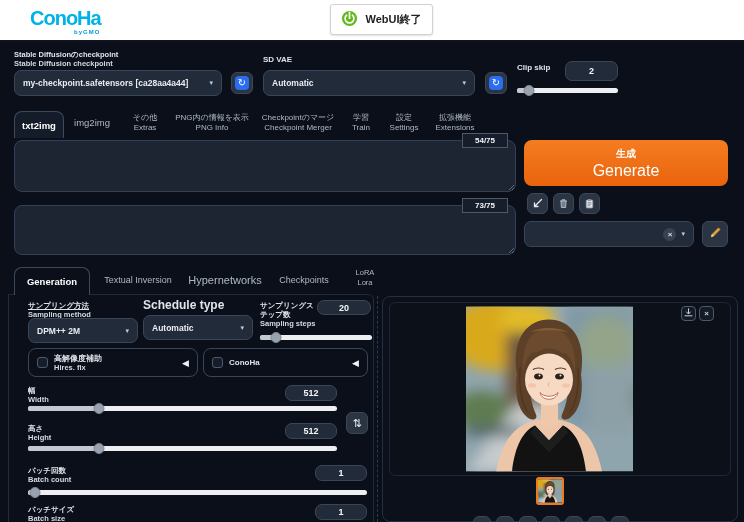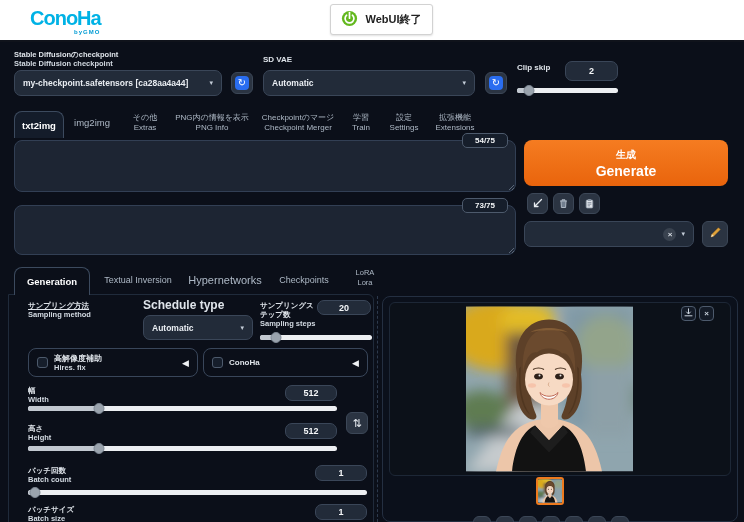--- a/index.html
+++ b/index.html
@@ -17,41 +17,41 @@
   .logo-sub { position:absolute; left:74px; top:29px; font-size:6px; font-weight:700; color:#009cd4; letter-spacing:1px; }
   .exit-btn { position:absolute; left:330px; top:4px; width:103px; height:31px; background:#fff; border:1px solid #d2d2d2; border-radius:3px; box-shadow:0 1px 2px rgba(0,0,0,.12); display:flex; align-items:center; justify-content:center; gap:7px; cursor:pointer; }
   .exit-label { font-size:11px; font-weight:700; color:#222; }
 
   
   .lbl { color:#dfe4ea; font-size:7.5px; line-height:9px; font-weight:600; }
   .lbl-en { color:#d3dae2; }
   .dd { background:#222b39; border:1px solid #3a4658; border-radius:7px; display:flex; align-items:center; padding:0 8px; color:#e9edf2; font-size:8.5px; font-weight:700; cursor:pointer; }
   .dd .caret { margin-left:auto; color:#c4cdd8; font-size:7px; }
   .numbox { background:#222b39; border:1px solid #3a4658; border-radius:7px; color:#f4f6f8; font-size:9px; font-weight:700; display:flex; align-items:center; justify-content:center; cursor:text; }
-  .badge { background:#161e2b; border:1px solid #4d5a6c; border-radius:5px; color:#f3f5f7; font-size:8px; font-weight:700; display:flex; align-items:center; justify-content:center; z-index:4; }
+  .badge { background:#161e2b; border:1px solid #4d5a6c; border-radius:0; color:#f3f5f7; font-size:8px; font-weight:700; display:flex; align-items:center; justify-content:center; z-index:4; }
   .smallbtn { background:#2b3442; border:1px solid #3c4757; border-radius:6px; display:flex; align-items:center; justify-content:center; cursor:pointer; }
   .slider { height:12px; cursor:pointer; }
   .slider .track { position:absolute; left:0; right:0; top:4px; height:5px; background:#edeff2; border-radius:3px; }
   .slider .fill  { position:absolute; left:0; top:4px; height:5px; background:#c2c8d0; border-radius:3px 0 0 3px; }
   .slider .knob  { position:absolute; top:1px; width:11px; height:11px; border-radius:50%; background:#9aa3ad; border:1px solid #7d8793; transform:translateX(-50%); }
   .cb { width:11px; height:11px; background:#161e2b; border:1px solid #4d5a6c; border-radius:3px; flex:none; cursor:pointer; }
   .tri { font-size:9px; color:#f0f3f6; }
   .ta { background:#1d2533; border:1px solid #323f54; border-radius:8px; resize:none; outline:none; color:#e8ecf1; font-size:9px; padding:5px 7px; font-family:"Liberation Sans","DejaVu Sans",sans-serif; }
   .rz { position:absolute; width:7px; height:7px; }
   .rz svg { display:block; }
 
   
   .tab { text-align:center; color:#aeb9c6; font-size:8px; line-height:9.5px; cursor:pointer; }
   .tab .l1 { display:block; }
   .tab-single { font-size:9.5px; line-height:11px; }
   .tab-active-box { background:#141c2a; border:1px solid #3c4a5e; border-bottom:none; border-radius:8px 8px 0 0; color:#fff; font-weight:700; display:flex; align-items:center; justify-content:center; font-size:9.5px; cursor:pointer; z-index:3; }
 
   .gen-btn { background:linear-gradient(180deg,#f57c21,#e9640c); border:none; border-radius:8px; color:#fff; text-align:center; cursor:pointer; display:flex; flex-direction:column; align-items:center; justify-content:center; gap:1px; }
   .gen-btn .j { font-size:10px; font-weight:700; }
-  .gen-btn .e { font-size:14px; font-weight:700; }
+  .gen-btn .e { font-size:16px; font-weight:400; }
 
   .panel-border { border:1px solid #202b3b; }
   .dashed-sep { border-left:1px dashed #2d3a4d; }
 
   .gallery-outer { border:1px solid #242f41; border-radius:8px; background:#0b101b; }
   .stage { background:#0c1119; border:1px solid #1d2736; border-radius:6px; }
   .thumb { border:2px solid #ee7a1e; border-radius:3px; background:#000; overflow:hidden; cursor:pointer; }
   .gfoot { background:#2b3442; border:1px solid #3c4757; border-radius:6px; cursor:pointer; }
 
   .iconbtn-sq { width:15px; height:15px; background:rgba(22,30,43,.8); border:1px solid #4d5a6c; border-radius:4px; color:#c9d2dc; display:flex; align-items:center; justify-content:center; font-size:8px; cursor:pointer; }
@@ -239,20 +239,24 @@
   <div class="abs tab" style="left:346px;top:268px;width:38px;font-size:7.5px;">
     <span class="l1">LoRA</span>
     <span class="l1">Lora</span>
   </div>
 
   <div class="abs panel-border" style="left:8px;top:294px;width:366px;height:230px;border-radius:0 6px 0 0;"></div>
   <div class="abs" style="left:15px;top:294px;width:74px;height:2px;background:#0b0f19;"></div>
 
   <div class="abs lbl" style="left:28px;top:301px;text-decoration:underline;">サンプリング方法</div>
   <div class="abs lbl lbl-en" style="left:28px;top:310px;">Sampling method</div>
+  <div class="abs dd" style="left:28px;top:318px;width:110px;height:25px;">
+    <span>DPM++ 2M</span>
+    <span class="caret">▾</span>
+  </div>
 
   <div class="abs lbl" style="left:143px;top:301px;font-size:12px;font-weight:700;">Schedule type</div>
   <div class="abs dd" style="left:143px;top:315px;width:110px;height:25px;">
     <span>Automatic</span>
     <span class="caret">▾</span>
   </div>
 
   <div class="abs lbl" style="left:260px;top:301px;width:58px;">サンプリングステップ数</div>
   <div class="abs lbl lbl-en" style="left:260px;top:319px;">Sampling steps</div>
   <div class="abs numbox" style="left:317px;top:300px;width:54px;height:15px;">20</div>

